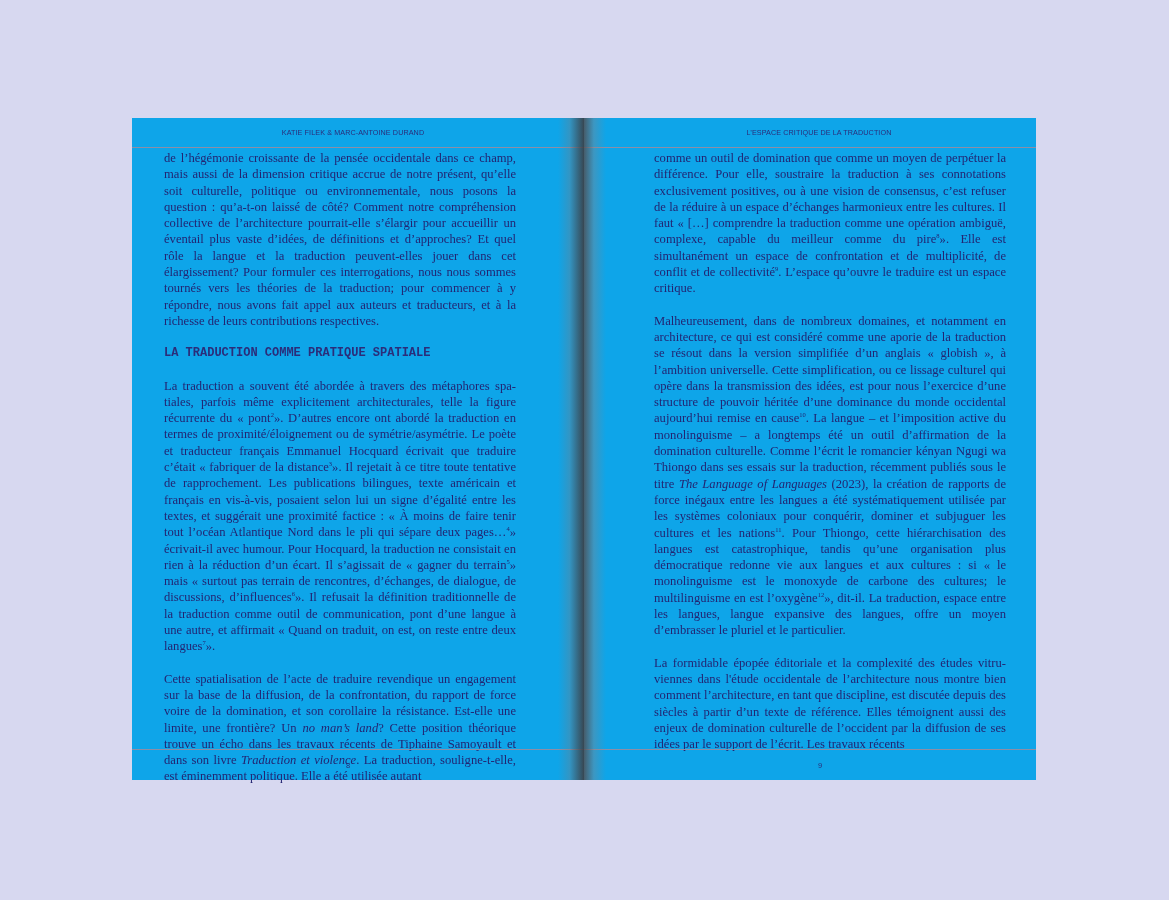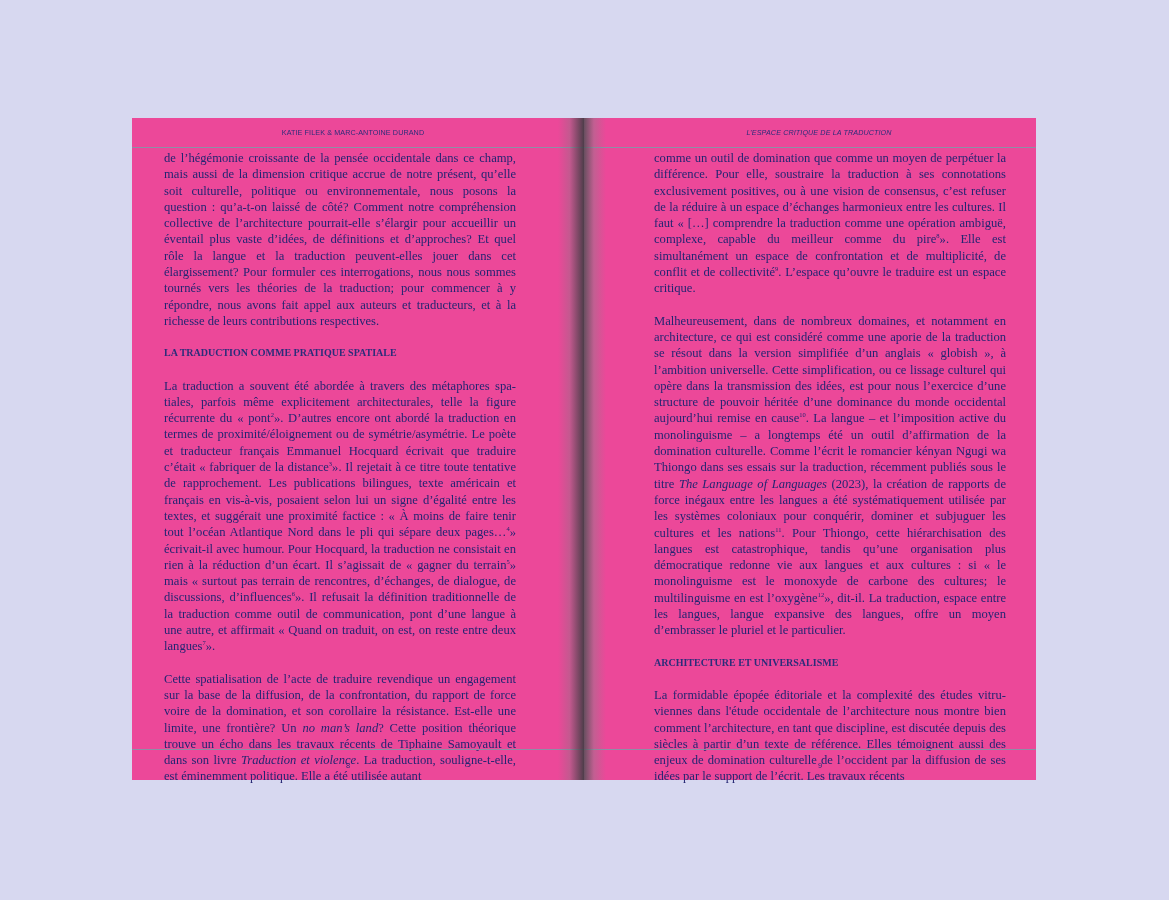--- a/index.html
+++ b/index.html
@@ -12,50 +12,50 @@
     .spread {
       position: absolute;
       left: 132px; top: 118px;
       width: 904px; height: 662px;
       background: #ffffff;
       display: flex;
     }
     .page {
       position: relative;
       width: 452px; height: 662px;
-      background: #ec4899;
+      background: #0ea5e9;
     }
     .running-head {
       position: absolute; left: 0; right: 0; top: 0;
       height: 30px;
       border-bottom: 1px solid #8d8ea6;
       display: flex; align-items: center; justify-content: center;
       font-family: "Liberation Sans", sans-serif;
       font-size: 7.2px; letter-spacing: 0.1px;
       color: #2b2d7a;
       text-transform: uppercase;
     }
     .page.left .running-head { padding-right: 10px; box-sizing: border-box; }
-    .page.right .running-head { padding-left: 18px; box-sizing: border-box; font-style: italic; }
+    .page.right .running-head { padding-left: 18px; box-sizing: border-box; }
     .body-text {
       position: absolute; top: 32px;
       width: 352px;
       font-family: "Liberation Serif", serif;
       font-size: 12.6px; line-height: 16.3px;
       color: #232572;
       text-align: justify;
       hyphens: manual;
     }
     .page.left .body-text { left: 32px; }
     .page.right .body-text { left: 70px; }
     .body-text p { margin: 0; }
     .body-text p + p { margin-top: 16px; }
     .body-text h3 {
-      font-family: Liberation Serif, serif;
-      font-size: 10px; font-weight: bold;
+      font-family: Liberation Mono, monospace;
+      font-size: 12px; font-weight: bold;
       color: #2b2d7a;
       margin: 16px 0 16px 0;
       letter-spacing: 0;
       text-transform: uppercase;
     }
     .body-text em { font-style: italic; font-family: Liberation Serif, serif; }
     sup { font-size: 6.5px; vertical-align: 5px; line-height: 0; }
     .footer {
       position: absolute; left: 0; right: 0; bottom: 0;
       height: 31px;
@@ -102,21 +102,20 @@
   </div>
 
   <div class="page right">
     <div class="running-head">L’ESPACE CRITIQUE DE LA TRADUCTION</div>
 
     <div class="body-text">
       <p><span>comme un outil de domination que comme un moyen de perpétuer la différence. Pour elle, soustraire la traduction à ses connotations exclusivement positives, ou à une vision de consensus, c’est refu­ser de la réduire à un espace d’échanges harmonieux entre les cultures. Il faut « […] comprendre la traduction comme une opéra­tion ambiguë, complexe, capable du meilleur comme du pire</span><sup>8</sup><span>». Elle est simultanément un espace de confrontation et de multiplic­ité, de conflit et de collectivité</span><sup>9</sup><span>. L’espace qu’ouvre le traduire est un espace critique.</span></p>
 
       <p><span>Malheureusement, dans de nombreux domaines, et notamment en architecture, ce qui est considéré comme une aporie de la traduc­tion se résout dans la version simplifiée d’un anglais « globish », à l’ambition universelle. Cette simplification, ou ce lissage culturel qui opère dans la transmission des idées, est pour nous l’exercice d’une structure de pouvoir héritée d’une dominance du monde oc­cidental aujourd’hui remise en cause</span><sup>10</sup><span>. La langue – et l’imposition active du monolinguisme – a longtemps été un outil d’affirmation de la domination culturelle. Comme l’écrit le romancier kényan Ngugi wa Thiongo dans ses essais sur la traduction, récemment publiés sous le titre </span><em>The Language of Languages</em><span> (2023), la création de rapports de force inégaux entre les langues a été systématique­ment utilisée par les systèmes coloniaux pour conquérir, dominer et subjuguer les cultures et les nations</span><sup>11</sup><span>. Pour Thiongo, cette hiér­archisation des langues est catastrophique, tandis qu’une organi­sation plus démocratique redonne vie aux langues et aux cultures : si « le monolinguisme est le monoxyde de carbone des cultures; le multilinguisme en est l’oxygène</span><sup>12</sup><span>», dit-il. La traduction, espace entre les langues, langue expansive des langues, offre un moyen d’embrasser le pluriel et le particulier.</span></p>
 
-      <h3>ARCHITECTURE ET UNIVERSALISME</h3>
 
       <p>La formidable épopée éditoriale et la complexité des études vitru­viennes dans l'étude occidentale de l’architecture nous montre bien comment l’architecture, en tant que discipline, est discutée depuis des siècles à partir d’un texte de référence. Elles témoi­gnent aussi des enjeux de domination culturelle de l’occident par la diffusion de ses idées par le support de l’écrit. Les travaux récents</p>
     </div>
 
     <div class="footer">
       <span>9</span>
     </div>
     <div class="gutter-right"></div>
   </div>
 

